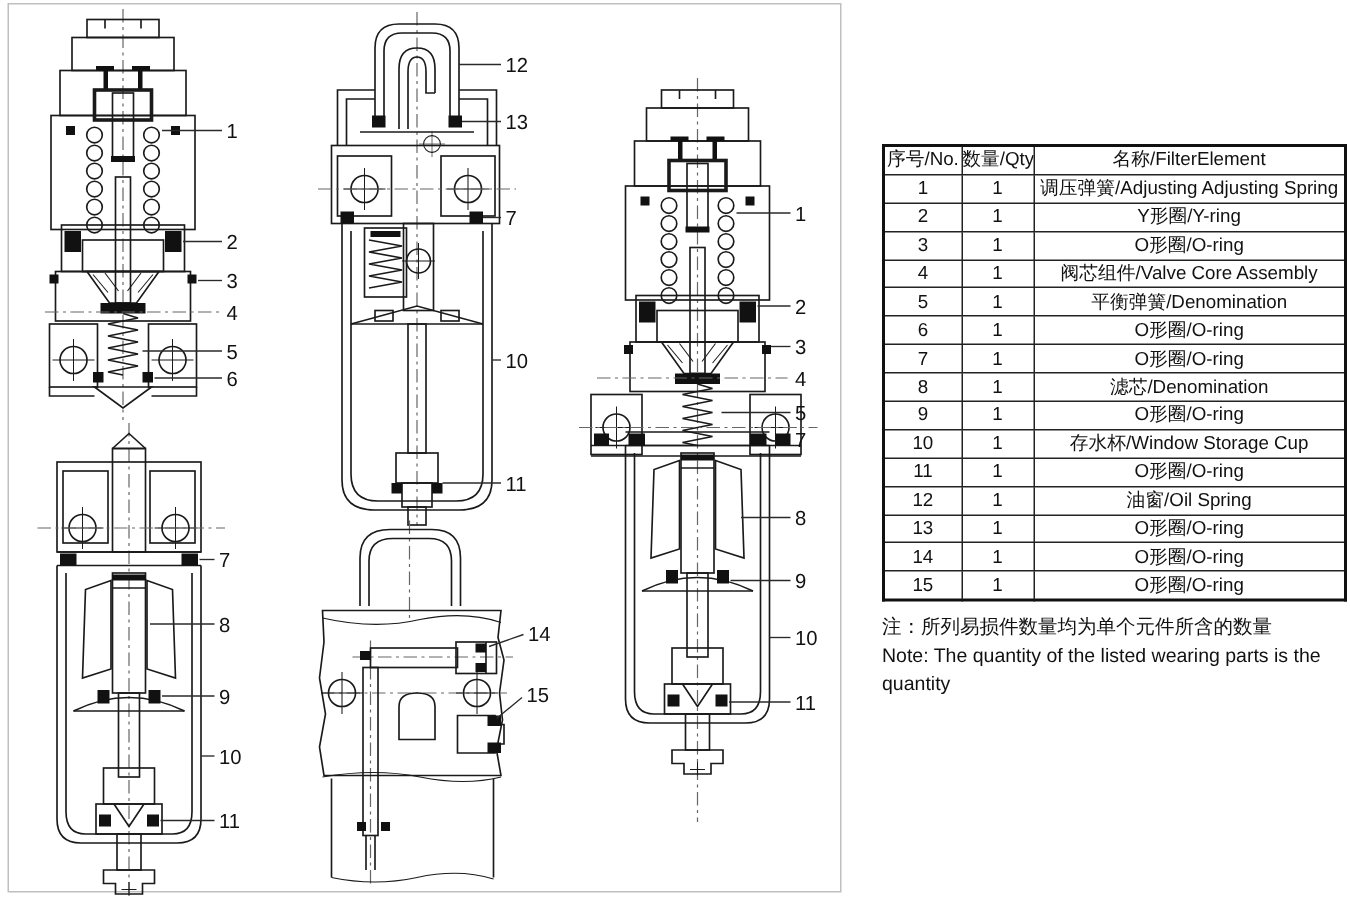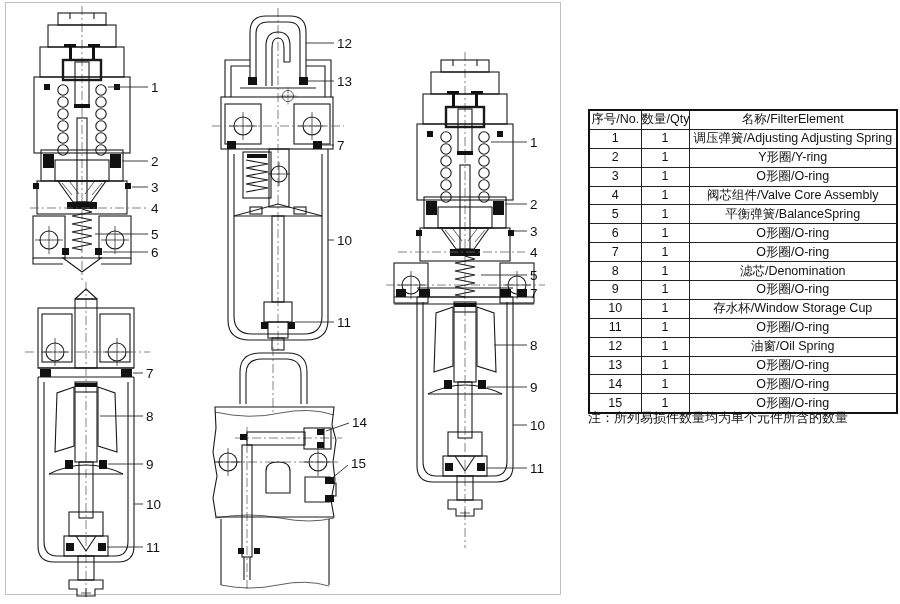--- a/index.html
+++ b/index.html
@@ -8,21 +8,21 @@
   .frame{position:absolute;left:5px;top:2px;width:556px;height:593px;
          border:1.5px solid #bfbfbf;box-sizing:border-box;}
   svg.art{position:absolute;left:0;top:0;}
   .ln{fill:none;stroke:#1a1a1a;stroke-width:1.1;}
   .ln2{fill:none;stroke:#1a1a1a;stroke-width:2.4;}
   .thin{fill:none;stroke:#1a1a1a;stroke-width:0.7;}
   .blk{fill:#111;stroke:none;}
   .cl{fill:none;stroke:#666;stroke-width:0.8;stroke-dasharray:9 3 2 3;}
   .leader{stroke:#2a2a2a;stroke-width:0.9;}
   .num{font:13.5px "Liberation Sans","DejaVu Sans",sans-serif;fill:#111;}
-  .tablewrap{position:absolute;left:588px;top:109px;width:272px;}
+  .tablewrap{position:absolute;left:588px;top:96px;width:272px;}
   table.parts{border-collapse:collapse;width:310px;table-layout:fixed;
               border:2px solid #111;}
   table.parts th,table.parts td{border:1px solid #222;font-size:12.5px;font-weight:normal;
               text-align:center;vertical-align:middle;padding:0;height:17.9px;
               line-height:1.05;white-space:nowrap;overflow:hidden;}
   .note{position:absolute;left:588px;top:408px;width:312px;font-size:13px;line-height:19px;}
   .note .en2{padding-left:30px;}
 </style>
 </head>
 <body>
@@ -366,21 +366,21 @@
             <td>O形圈/O-ring</td>
           </tr>
         <tr>
             <td>4</td>
             <td>1</td>
             <td>阀芯组件/Valve Core Assembly</td>
           </tr>
         <tr>
             <td>5</td>
             <td>1</td>
-            <td>平衡弹簧/BalanceSpring</td>
+            <td>平衡弹簧/Denomination</td>
           </tr>
         <tr>
             <td>6</td>
             <td>1</td>
             <td>O形圈/O-ring</td>
           </tr>
         <tr>
             <td>7</td>
             <td>1</td>
             <td>O形圈/O-ring</td>
@@ -424,15 +424,16 @@
             <td>15</td>
             <td>1</td>
             <td>O形圈/O-ring</td>
           </tr>
       </tbody>
     </table>
   </div>
 
   <div class="note">
     <div class="cn">注：所列易损件数量均为单个元件所含的数量</div>
+    <div class="en1">Note: The quantity of the listed wearing parts is the quantity</div>
   </div>
 
 </div>
 
 </body></html>

